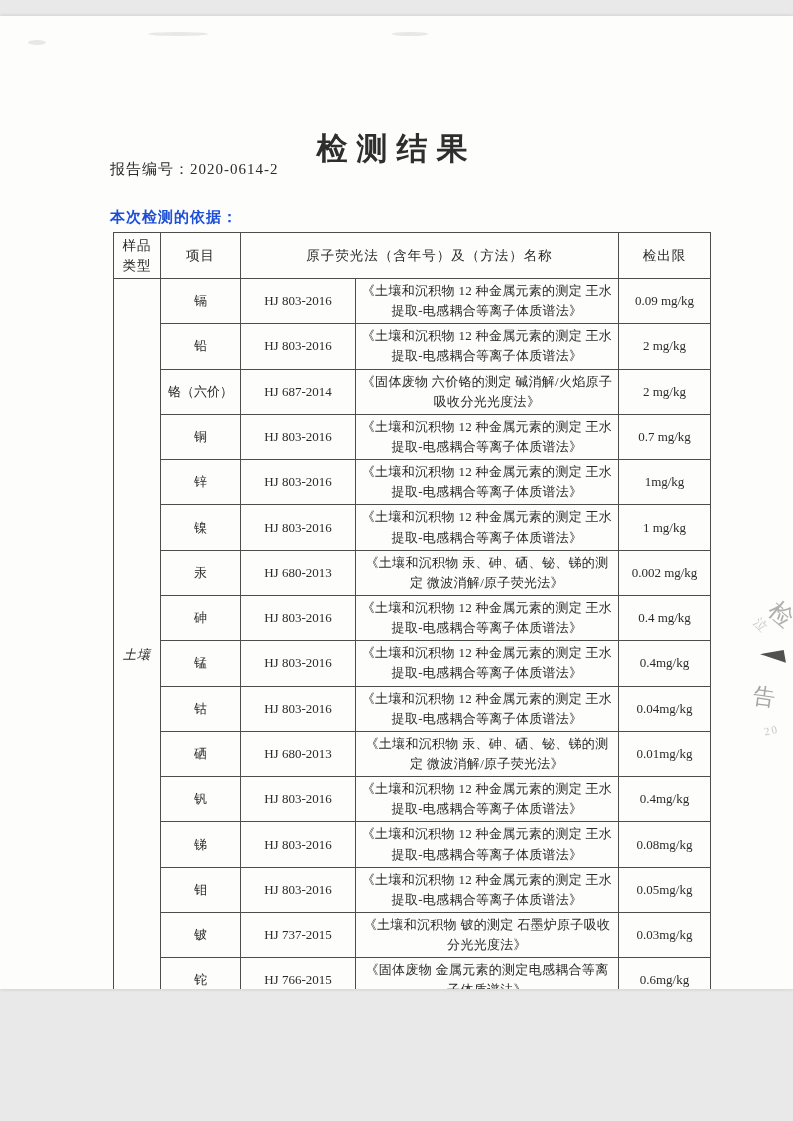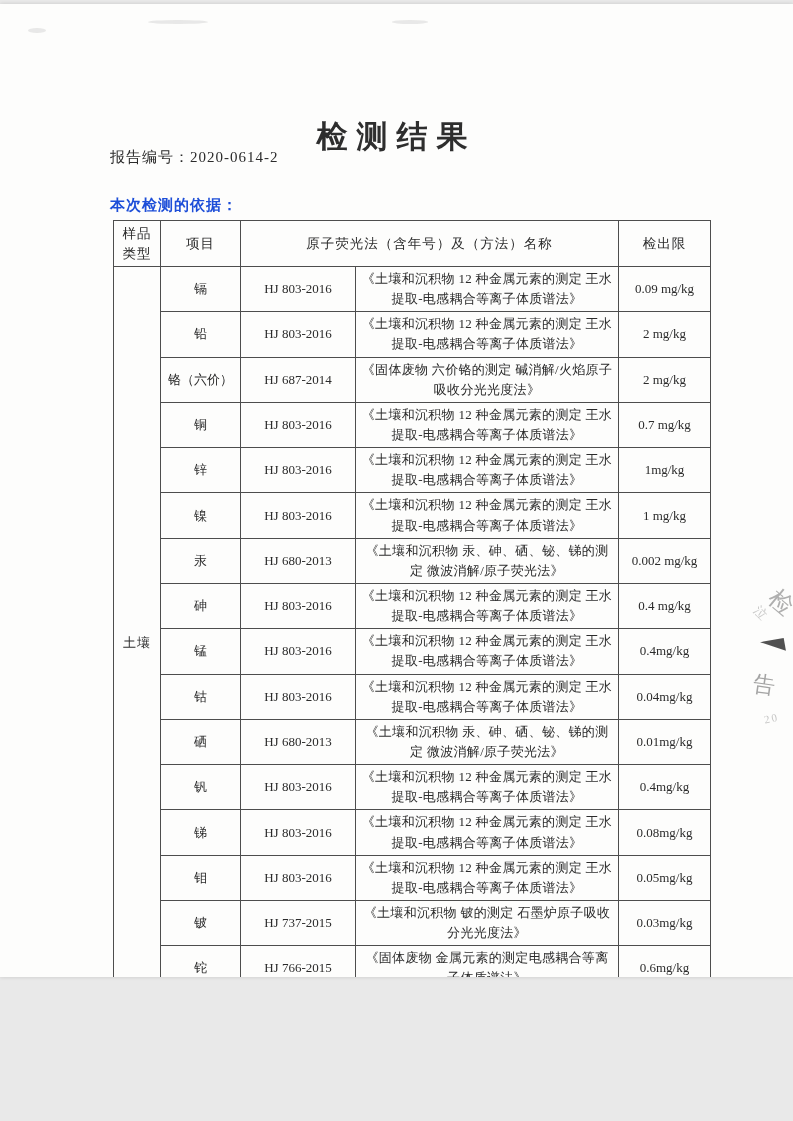--- a/index.html
+++ b/index.html
@@ -1,19 +1,19 @@
 <!DOCTYPE html>
 <html><head>
 <meta charset="utf-8">
 <style>
   html,body { margin:0; padding:0; background:#e9e9e9; }
   .page {
     position:relative;
     width:793px; height:973px;
-    margin:4px auto;
+    margin:16px auto;
     background:#fdfdfc;
     font-family:"Liberation Serif","DejaVu Serif",serif;
     color:#262626;
     overflow:hidden;
     box-shadow:0 0 4px rgba(0,0,0,.15);
   }
   .doc-title {
     position:absolute; top:112px; left:0; width:100%;
     text-align:center;
     font-size:31px; letter-spacing:9px; font-weight:600;
@@ -51,21 +51,21 @@
   }
   td.method {
     text-align:left;
     padding:2px 9px;
     font-size:12.4px;
     letter-spacing:0.3px;
     line-height:1.55;
   }
   tr.r2 { height:42px; }
   tr.r1 { height:29px; }
-  td.sample-type { font-size:13.5px; letter-spacing:1px; }
+  td.sample-type { font-size:13.5px; letter-spacing:1px;font-style:italic; }
   td.limit { font-size:12.6px; }
   td.standard { font-size:12.8px; }
   .page-footer {
     position:absolute; top:1031px; left:0; width:100%;
     text-align:center;
     font-size:12px; letter-spacing:3px; color:#737373;
   }
   
   .stamp {
     position:absolute; top:560px; right:-8px;

